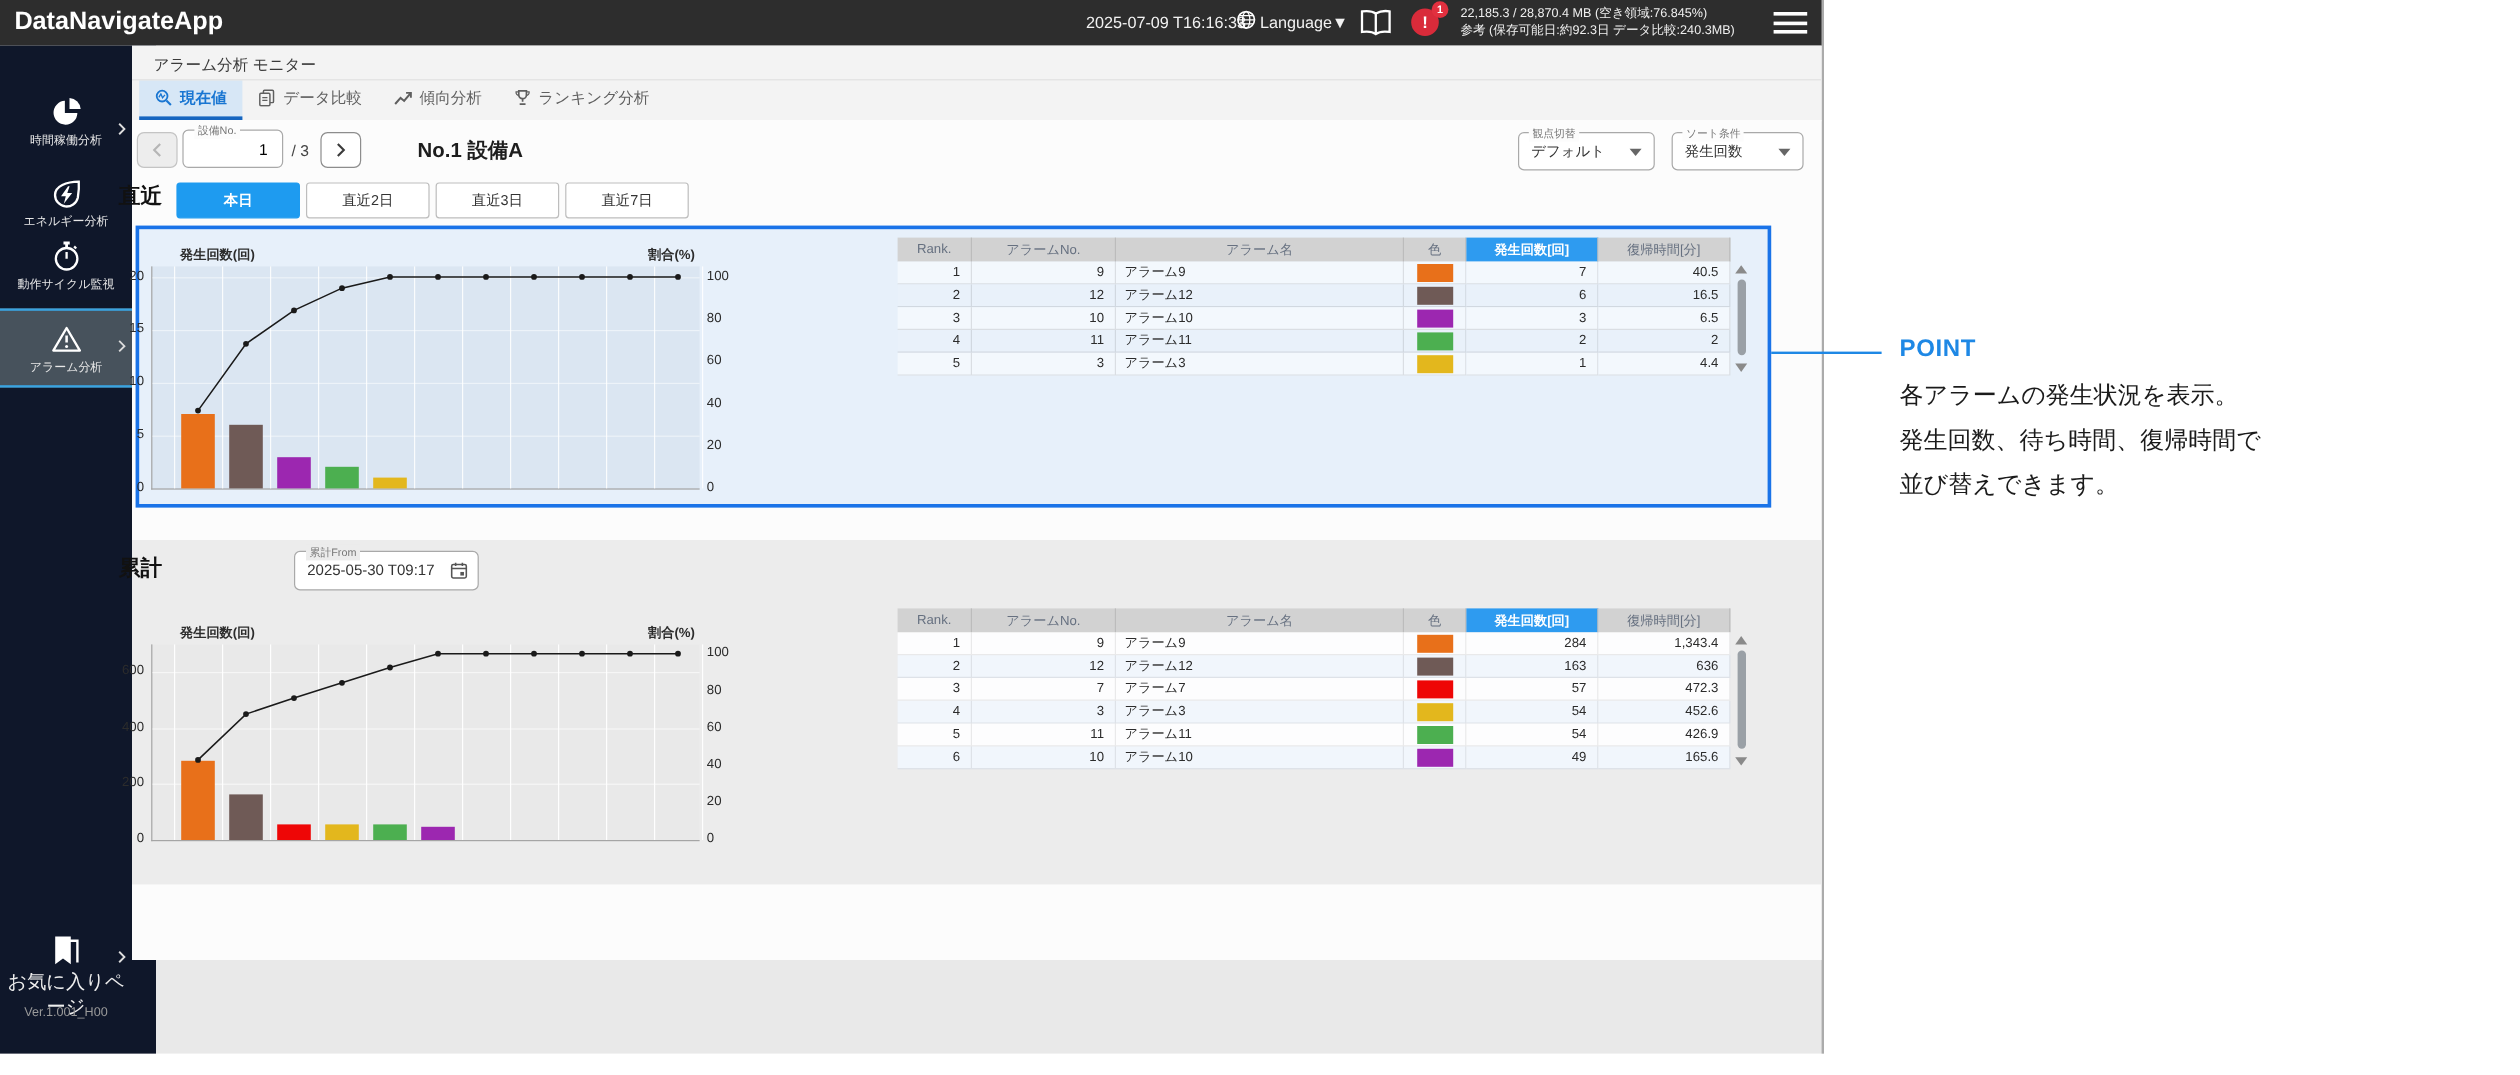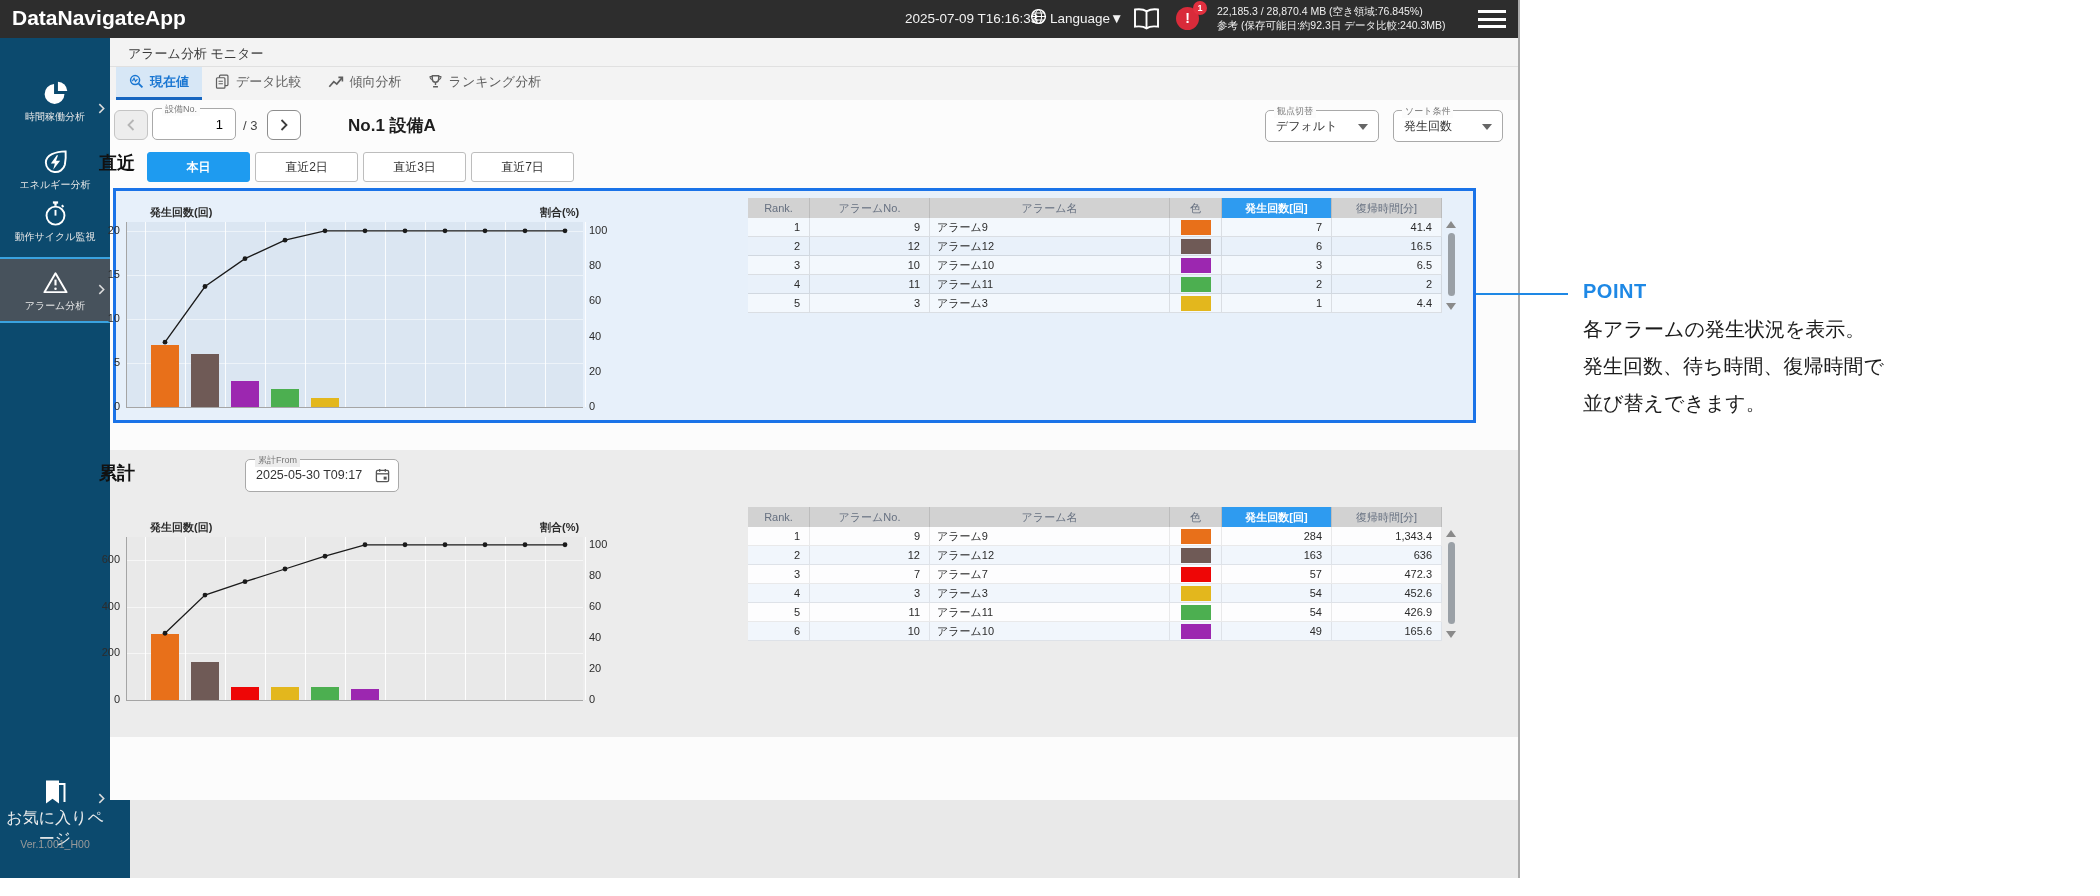--- a/index.html
+++ b/index.html
@@ -14,21 +14,21 @@
   #lang-cluster{position:absolute;left:1030px;top:8px;display:flex;align-items:center;gap:3px;font-size:13.5px;color:#f2f2f2;cursor:pointer;}
   #book-btn{position:absolute;left:1132px;top:7px;}
   #alert-btn{position:absolute;left:1176px;top:7px;width:23px;height:23px;border-radius:50%;background:#d92b3a;color:#fff;
     font-weight:bold;font-size:14px;text-align:center;line-height:23px;}
   #alert-badge{position:absolute;left:17px;top:-6px;width:14px;height:14px;border-radius:50%;background:#e2303f;
     font-size:9px;line-height:14px;text-align:center;font-weight:bold;}
   #storage-block{position:absolute;left:1217px;top:5px;font-size:10.5px;line-height:13.5px;color:#efefef;white-space:nowrap;}
   #hamburger{position:absolute;left:1478px;top:10px;width:28px;height:18px;cursor:pointer;}
   #hamburger div{width:28px;height:3px;background:#fff;margin-bottom:4.5px;}
   
-  #sidebar{position:absolute;left:0;top:38px;width:130px;height:840px;background:#0c4a6e;color:#eee;}
+  #sidebar{position:absolute;left:0;top:38px;width:130px;height:840px;background:#0f172a;color:#eee;}
   .side-item{position:absolute;left:0;width:110px;height:62px;text-align:center;cursor:pointer;}
   .side-item .s-icon{display:block;margin:0 auto;width:28px;height:28px;}
   .side-item .s-lbl{display:block;font-size:10.5px;margin-top:2px;color:#e8e8e8;white-space:nowrap;transform:scale(.95);}
   .side-item.selected{background:#47525c;border-top:2px solid #3aa3e0;border-bottom:2px solid #3aa3e0;height:62px;}
   .side-chev{position:absolute;right:5px;top:22px;}
   #fav-item{position:absolute;left:0;top:740px;width:110px;text-align:center;cursor:pointer;}
   #fav-version{position:absolute;left:0;top:800px;width:110px;text-align:center;font-size:10.5px;color:#9a9a9a;}
   
   #title-row{position:absolute;left:110px;top:38px;width:1408px;height:28px;background:#f3f3f3;border-bottom:1px solid #e0e0e0;}
   #page-title{position:absolute;left:18px;top:7px;font-size:13px;color:#3a3a3a;}
@@ -376,21 +376,21 @@
         <div class="tbl-cell tbl-head" style="left: 1170px; top: 198px; width: 52px; height: 20px; border-right: 1px solid rgb(188, 188, 188);">色</div>
         <div class="tbl-cell tbl-head sorted" style="left: 1222px; top: 198px; width: 110px; height: 20px; border-right: 1px solid rgb(188, 188, 188);">発生回数[回]</div>
         <div class="tbl-cell tbl-head" style="left: 1332px; top: 198px; width: 110px; height: 20px; border-right: 1px solid rgb(188, 188, 188);">復帰時間[分]</div>
         <div class="tbl-cell num" style="left: 748px; top: 218px; width: 62px; height: 19px; background: rgb(243, 248, 253); border-bottom: 1px solid rgba(0, 0, 0, 0.1); border-right: 1px solid rgba(0, 0, 0, 0.1);">1</div>
         <div class="tbl-cell num" style="left: 810px; top: 218px; width: 120px; height: 19px; background: rgb(243, 248, 253); border-bottom: 1px solid rgba(0, 0, 0, 0.1); border-right: 1px solid rgba(0, 0, 0, 0.1);">9</div>
         <div class="tbl-cell txt" style="left: 930px; top: 218px; width: 240px; height: 19px; background: rgb(243, 248, 253); border-bottom: 1px solid rgba(0, 0, 0, 0.1); border-right: 1px solid rgba(0, 0, 0, 0.1);">アラーム9</div>
         <div class="tbl-cell num" style="left: 1170px; top: 218px; width: 52px; height: 19px; background: rgb(243, 248, 253); border-bottom: 1px solid rgba(0, 0, 0, 0.1); border-right: 1px solid rgba(0, 0, 0, 0.1);">
           <div class="swatch" style="left: 11px; top: 2px; background: rgb(232, 112, 26);"></div>
         </div>
         <div class="tbl-cell num" style="left: 1222px; top: 218px; width: 110px; height: 19px; background: rgb(243, 248, 253); border-bottom: 1px solid rgba(0, 0, 0, 0.1); border-right: 1px solid rgba(0, 0, 0, 0.1);">7</div>
-        <div class="tbl-cell num" style="left: 1332px; top: 218px; width: 110px; height: 19px; background: rgb(243, 248, 253); border-bottom: 1px solid rgba(0, 0, 0, 0.1); border-right: 1px solid rgba(0, 0, 0, 0.1);">41.4</div>
+        <div class="tbl-cell num" style="left: 1332px; top: 218px; width: 110px; height: 19px; background: rgb(243, 248, 253); border-bottom: 1px solid rgba(0, 0, 0, 0.1); border-right: 1px solid rgba(0, 0, 0, 0.1);">40.5</div>
         <div class="tbl-cell num" style="left: 748px; top: 237px; width: 62px; height: 19px; background: rgb(233, 241, 250); border-bottom: 1px solid rgba(0, 0, 0, 0.1); border-right: 1px solid rgba(0, 0, 0, 0.1);">2</div>
         <div class="tbl-cell num" style="left: 810px; top: 237px; width: 120px; height: 19px; background: rgb(233, 241, 250); border-bottom: 1px solid rgba(0, 0, 0, 0.1); border-right: 1px solid rgba(0, 0, 0, 0.1);">12</div>
         <div class="tbl-cell txt" style="left: 930px; top: 237px; width: 240px; height: 19px; background: rgb(233, 241, 250); border-bottom: 1px solid rgba(0, 0, 0, 0.1); border-right: 1px solid rgba(0, 0, 0, 0.1);">アラーム12</div>
         <div class="tbl-cell num" style="left: 1170px; top: 237px; width: 52px; height: 19px; background: rgb(233, 241, 250); border-bottom: 1px solid rgba(0, 0, 0, 0.1); border-right: 1px solid rgba(0, 0, 0, 0.1);">
           <div class="swatch" style="left: 11px; top: 2px; background: rgb(111, 90, 86);"></div>
         </div>
         <div class="tbl-cell num" style="left: 1222px; top: 237px; width: 110px; height: 19px; background: rgb(233, 241, 250); border-bottom: 1px solid rgba(0, 0, 0, 0.1); border-right: 1px solid rgba(0, 0, 0, 0.1);">6</div>
         <div class="tbl-cell num" style="left: 1332px; top: 237px; width: 110px; height: 19px; background: rgb(233, 241, 250); border-bottom: 1px solid rgba(0, 0, 0, 0.1); border-right: 1px solid rgba(0, 0, 0, 0.1);">16.5</div>
         <div class="tbl-cell num" style="left: 748px; top: 256px; width: 62px; height: 19px; background: rgb(243, 248, 253); border-bottom: 1px solid rgba(0, 0, 0, 0.1); border-right: 1px solid rgba(0, 0, 0, 0.1);">3</div>
         <div class="tbl-cell num" style="left: 810px; top: 256px; width: 120px; height: 19px; background: rgb(243, 248, 253); border-bottom: 1px solid rgba(0, 0, 0, 0.1); border-right: 1px solid rgba(0, 0, 0, 0.1);">10</div>

